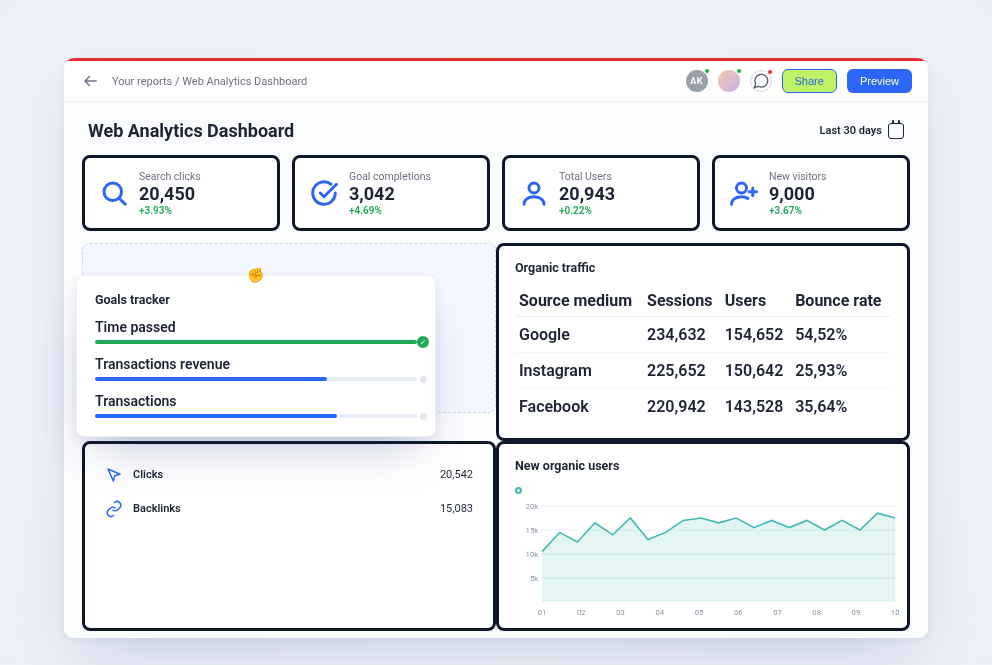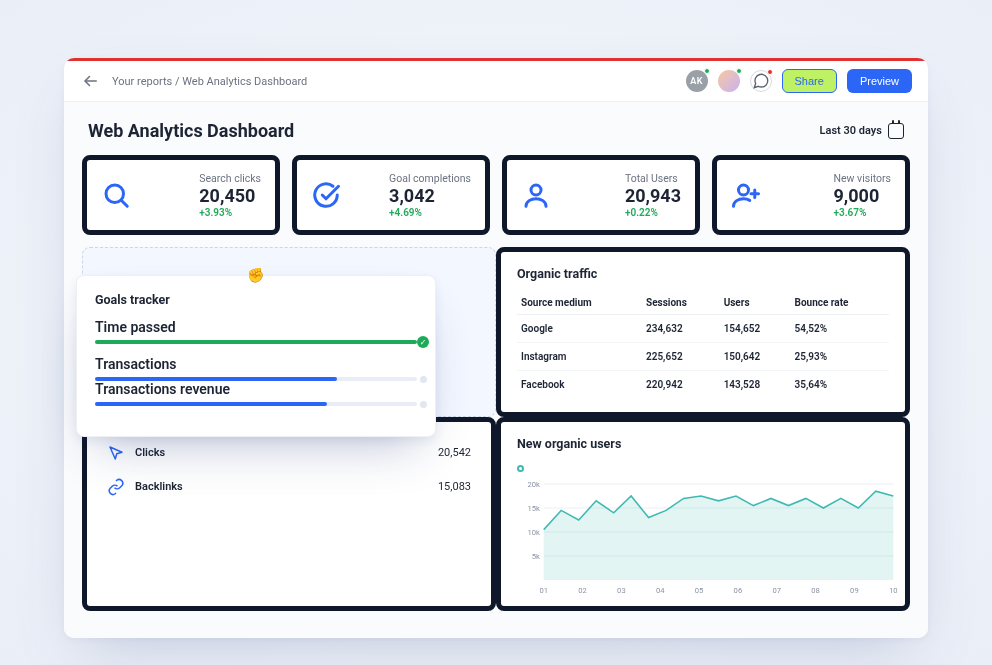--- a/index.html
+++ b/index.html
@@ -29,33 +29,33 @@
 
   .body-area { flex:1; padding: 14px 18px 18px 18px; background:#fafbfd; overflow:hidden; position:relative; }
   .title-row { display:flex; align-items:center; margin: 4px 6px 14px 6px; }
   .page-title { font-size:18px; font-weight:700; color:#1d2433; }
   .date-range { display:flex; align-items:center; gap:6px; color:#1d2433; font-size:11px; font-weight:600; }
   .cal-icon { width:16px; height:16px; border:1.5px solid #1d2433; border-radius:3px; position:relative; }
   .cal-icon:before, .cal-icon:after { content:""; position:absolute; top:-4px; width:2px; height:4px; background:#1d2433; border-radius:1px; }
   .cal-icon:before { left:3px; } .cal-icon:after { right:3px; }
 
   .kpi-row { display:grid; grid-template-columns: repeat(4, 1fr); gap:12px; margin-bottom:12px; }
-  .card { background:#fff; border:5px solid #0f172a; border-radius:8px;justify-content:space-between; }
+  .card { background:#fff; border:3px solid #0f172a; border-radius:8px; }
   .kpi { display:flex; align-items:center; gap:10px; padding:12px 14px; }
   .kpi .icon { width:30px; height:30px; display:flex; align-items:center; justify-content:center; color:#2b66f6; }
   .kpi .label { font-size:10.5px; color:#6b7280; }
   .kpi .value { font-size:18px; font-weight:700; color:#1d2433; line-height:1.2; }
   .kpi .delta { font-size:10px; color:#1faa59; font-weight:600; }
 
   .content-grid { display:grid; grid-template-columns: 1fr 1fr; gap:0; }
   .placeholder-left { height:170px; border:1px dashed #cdd6e6; border-radius:8px; background:#f3f7ff; }
 
   .organic-card { padding:14px 16px; }
   .card-title { font-size:12.5px; font-weight:700; color:#1d2433; margin-bottom:10px; }
-  table.organic { width:100%; border-collapse:collapse; font-size:10px; color:#1d2433; }
+  table.organic { width:100%; border-collapse:collapse; font-size:16px; color:#1d2433; }
   table.organic th { text-align:left; font-weight:700; padding:6px 4px; border-bottom:1px solid #eef0f4; color:#1d2433; }
   table.organic td { padding:8px 4px; border-bottom:1px solid #f4f5f8; font-weight:600; }
   table.organic tr:last-child td { border-bottom:none; }
 
   .engage-card { padding:14px 16px; }
   .engage-row { display:flex; align-items:center; gap:10px; padding:8px 4px; font-size:11px; color:#1d2433; }
   .engage-row .elabel { font-weight:600; flex:1; }
   .engage-row .eval { font-weight:400; color:#1d2433; font-variant-numeric: tabular-nums; }
   .engage-row .eicon { width:18px; color:#2b66f6; display:inline-flex; }
 
@@ -289,32 +289,32 @@
 
     <div class="goal-row">
       <div class="goal-label">Time passed</div>
       <div class="bar-bg">
         <div class="bar-fill" style="width:100%;background:#1faa59"></div>
         <span class="bar-cap">
             <span class="cap-check">✓</span>
           </span>
       </div>
     </div>
+    <div class="goal-row">
+      <div class="goal-label">Transactions revenue</div>
+      <div class="bar-bg">
+        <div class="bar-fill" style="width:72%;background:#2b66f6"></div>
+        <span class="bar-cap">
+            <span class="cap-idle"></span>
+          </span>
+      </div>
+    </div>
     <div class="goal-row" style="margin-bottom:0">
       <div class="goal-label">Transactions</div>
       <div class="bar-bg">
         <div class="bar-fill" style="width:75%;background:#2b66f6"></div>
         <span class="bar-cap">
             <span class="cap-idle"></span>
           </span>
       </div>
     </div>
-    <div class="goal-row">
-      <div class="goal-label">Transactions revenue</div>
-      <div class="bar-bg">
-        <div class="bar-fill" style="width:72%;background:#2b66f6"></div>
-        <span class="bar-cap">
-            <span class="cap-idle"></span>
-          </span>
-      </div>
-    </div>
   </div>
 </div>
 
 </body></html>

